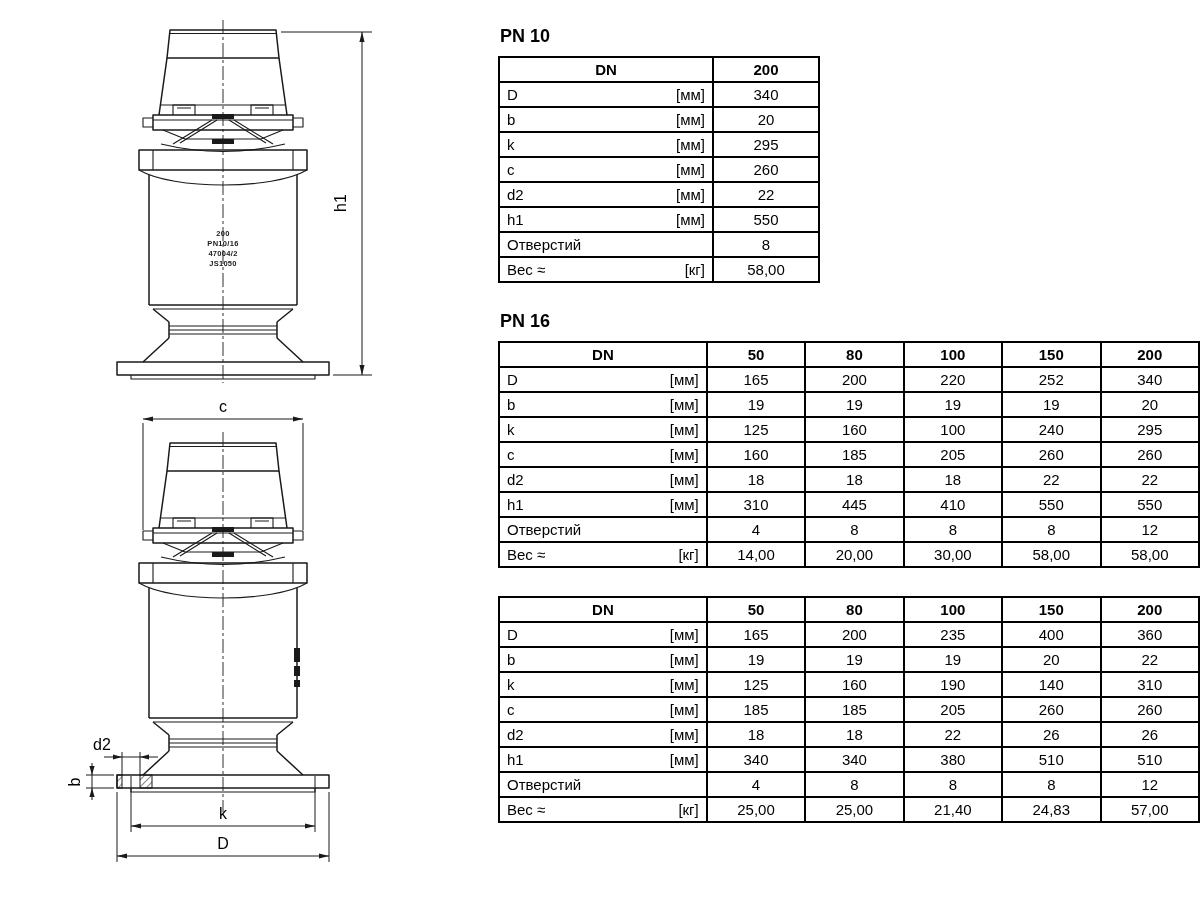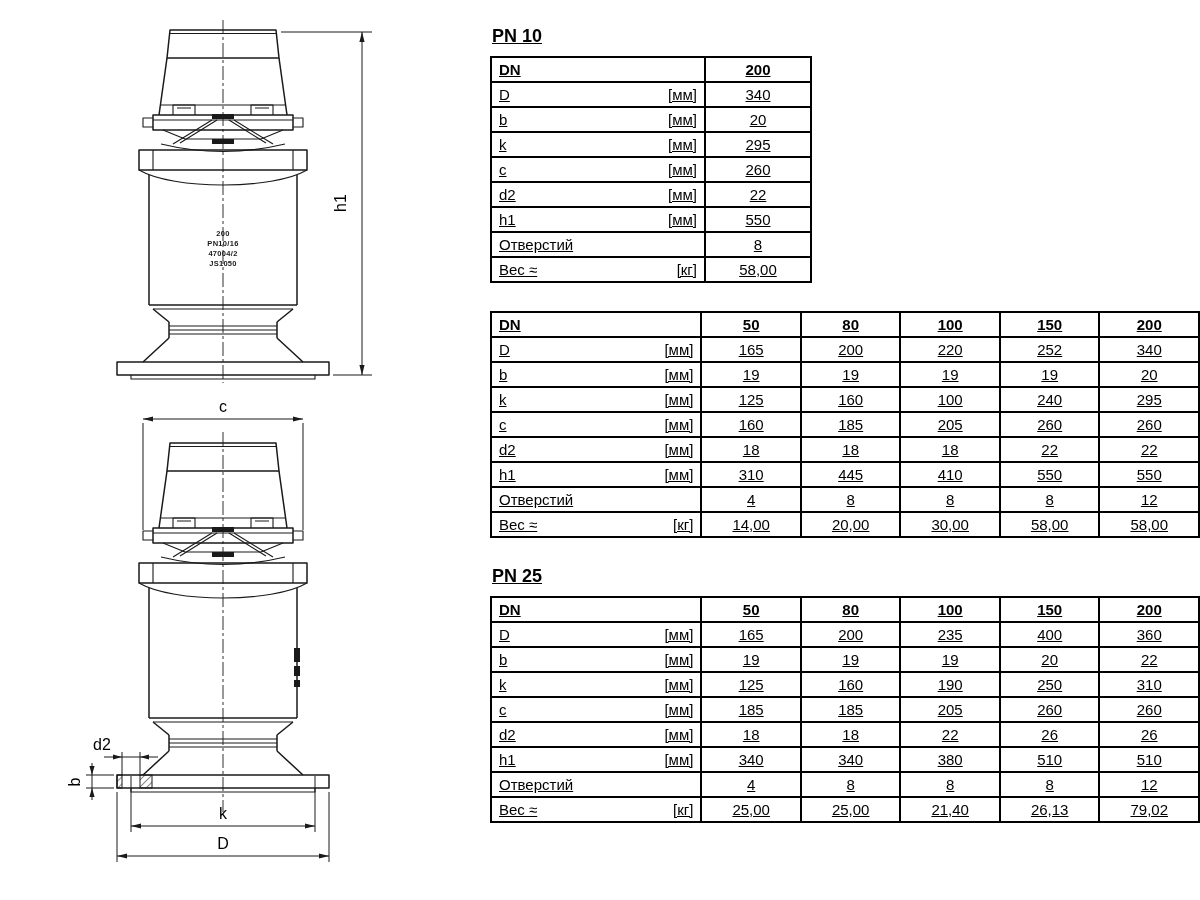--- a/index.html
+++ b/index.html
@@ -12,29 +12,29 @@
   .outline{fill:none;stroke:#1a1a1a;stroke-width:1.5;stroke-linejoin:round;}
   .detail{fill:none;stroke:#1a1a1a;stroke-width:1.1;stroke-linejoin:round;}
   .solid{fill:#1a1a1a;stroke:none;}
   .dim{fill:none;stroke:#1a1a1a;stroke-width:1;}
   .cl{fill:none;stroke:#1a1a1a;stroke-width:0.9;stroke-dasharray:14 3 3 3;}
   .arrow{fill:#1a1a1a;stroke:none;}
   .dimtext{font-family:"Liberation Sans",sans-serif;font-size:16px;fill:#000;}
   .casttext{font-family:"Liberation Sans",sans-serif;font-size:7.5px;font-weight:bold;fill:#1a1a1a;letter-spacing:0.3px;}
   
   .tables{position:absolute;left:486px;top:26px;}
-  .table-block{margin:0 0 28px 4px;text-decoration:underline;}
+  .table-block{margin:0 0 28px 12px;}
   .tbl-title{font-size:18px;line-height:20px;font-weight:bold;margin:0 0 10px 2px;}
   table.spec{border-collapse:collapse;}
   .spec th,.spec td{
     border:2px solid #000;height:23px;padding:0 7px;
     font-size:15px;text-align:center;font-weight:400;white-space:nowrap;
   }
   .spec th{font-weight:bold;}
-  .spec .pcol{text-align:left;width:198px;}
+  .spec .pcol{text-align:center;width:198px;}
   .pcell{display:flex;justify-content:space-between;align-items:center;}
   .pcell .unit{margin-left:8px;}
 </style>
 </head>
 <body>
 
 <svg id="drawing-svg" width="480" height="900" viewBox="0 0 480 900" xmlns="http://www.w3.org/2000/svg">
   <defs>
     <pattern id="hatch" width="5" height="5" patternUnits="userSpaceOnUse" patternTransform="rotate(45)">
       <line x1="0" y1="0" x2="0" y2="5" stroke="#1a1a1a" stroke-width="1"></line>
@@ -234,20 +234,21 @@
                 <span class="unit">[кг]</span>
               </div>
             </td>
             <td>58,00</td>
           </tr>
         </tbody>
     </table>
   </div>
 
   <div class="table-block">
+    <div class="tbl-title">PN 16</div>
     <table class="spec">
       <thead>
         <tr>
           <th class="pcol">DN</th>
         <th style="width: 85px;">50</th>
             <th style="width: 85px;">80</th>
             <th style="width: 85px;">100</th>
             <th style="width: 85px;">150</th>
             <th style="width: 85px;">200</th>
           </tr>
@@ -355,21 +356,20 @@
             <td>20,00</td>
             <td>30,00</td>
             <td>58,00</td>
             <td>58,00</td>
           </tr>
         </tbody>
     </table>
   </div>
 
   <div class="table-block">
-    <div class="tbl-title">PN 25</div>
     <table class="spec">
       <thead>
         <tr>
           <th class="pcol">DN</th>
         <th style="width: 85px;">50</th>
             <th style="width: 85px;">80</th>
             <th style="width: 85px;">100</th>
             <th style="width: 85px;">150</th>
             <th style="width: 85px;">200</th>
           </tr>
@@ -404,21 +404,21 @@
           <tr>
             <td class="pcol">
               <div class="pcell">
                 <span>k</span>
                 <span class="unit">[мм]</span>
               </div>
             </td>
             <td>125</td>
             <td>160</td>
             <td>190</td>
-            <td>250</td>
+            <td>140</td>
             <td>310</td>
           </tr>
           <tr>
             <td class="pcol">
               <div class="pcell">
                 <span>c</span>
                 <span class="unit">[мм]</span>
               </div>
             </td>
             <td>185</td>
@@ -469,20 +469,20 @@
           <tr>
             <td class="pcol">
               <div class="pcell">
                 <span>Вес ≈</span>
                 <span class="unit">[кг]</span>
               </div>
             </td>
             <td>25,00</td>
             <td>25,00</td>
             <td>21,40</td>
-            <td>26,13</td>
-            <td>79,02</td>
+            <td>24,83</td>
+            <td>57,00</td>
           </tr>
         </tbody>
     </table>
   </div>
 
 </section>
 
 </body></html>

